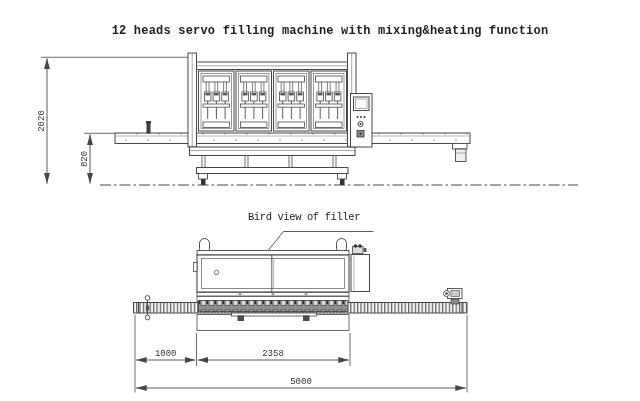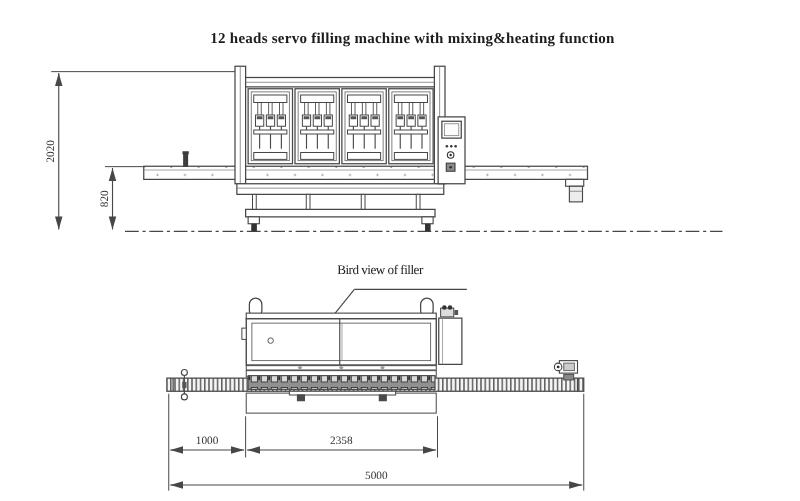--- a/index.html
+++ b/index.html
@@ -1,17 +1,17 @@
 <!DOCTYPE html>
 <html><head>
 <meta charset="utf-8">
 <style>
   html,body{margin:0;padding:0;background:#fff;}
   .canvas{position:relative;width:640px;height:401px;background:#ffffff;overflow:hidden;
-          font-family:Liberation Serif, serif;}
+          font-family:Liberation Mono, monospace;}
   svg{display:block;}
   text{fill:#1d1d1d;}
   .title-text{font-size:12px;font-weight:bold;letter-spacing:0.2px;}
   .label-text{font-size:10.5px;letter-spacing:-0.4px;}
   .dim-text{font-size:9px;fill:#333;}
 </style>
 </head>
 <body>
 
 <div class="canvas">

